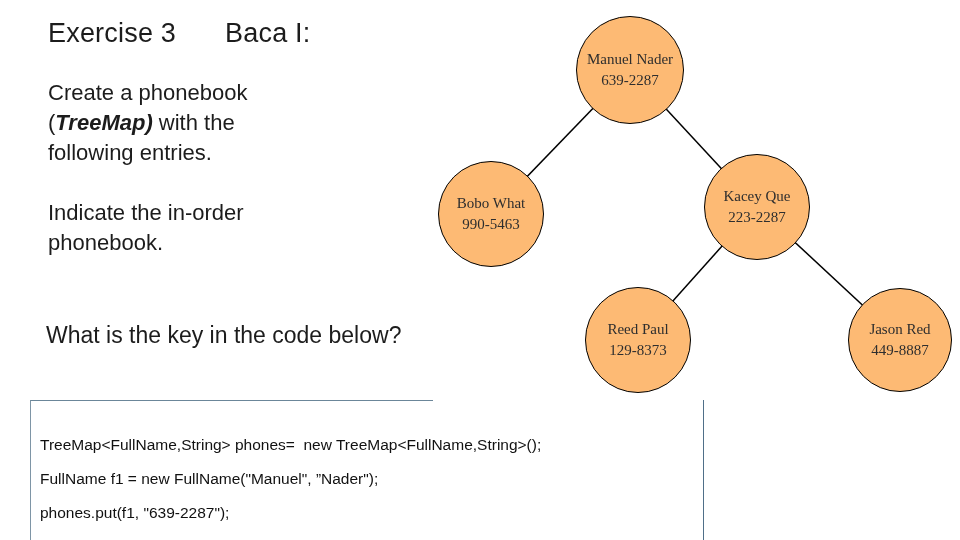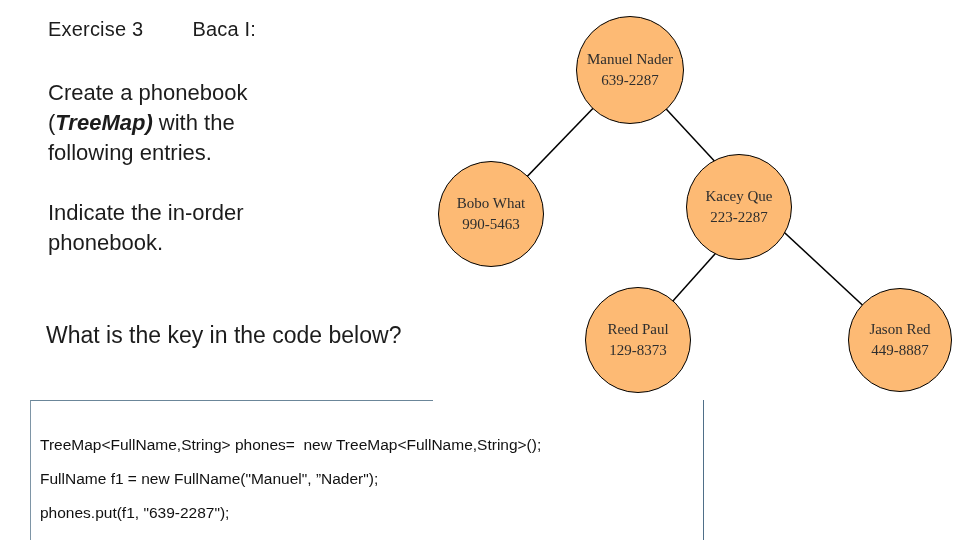--- a/index.html
+++ b/index.html
@@ -15,21 +15,21 @@
     background: #ffffff;
     overflow: hidden;
     color: #1c1c1c;
   }
 
   
   .title-row {
     position: absolute;
     left: 48px;
     top: 18px;
-    font-size: 20px;
+    font-size: 27px;
     letter-spacing: 0.2px;
     display: flex;
   }
   .title-row .part { margin-left: 49px; }
 
   .para { position: absolute; left: 48px; font-size: 22px; line-height: 30px; }
   .para-create   { top: 78px; }
   .para-indicate { top: 198px; }
   .para-questions{ top: 318px; font-size: 23px; line-height: 35px; left: 46px; }
 
@@ -53,21 +53,21 @@
     justify-content: center;
     text-align: center;
     font-family: "Liberation Serif", serif;
     font-size: 15px;
     line-height: 21px;
     color: #2e2e2e;
     box-sizing: border-box;
   }
   .node-manuel { left: 576px; top: 16px;  width: 108px; height: 108px; }
   .node-bobo   { left: 438px; top: 161px; width: 106px; height: 106px; }
-  .node-kacey  { left: 686px; top: 154px; width: 106px; height: 106px; text-align: right; }
+  .node-kacey  { left: 704px; top: 154px; width: 106px; height: 106px; text-align: right; }
   .node-reed   { left: 585px; top: 287px; width: 106px; height: 106px; }
   .node-jason  { left: 848px; top: 288px; width: 104px; height: 104px; }
 
   
   .box-left {
     position: absolute;
     left: 30px; top: 400px;
     width: 403px; height: 140px;
     border-top: 1.5px solid #6b8699;
     border-left: 1.5px solid #7e95a6;

